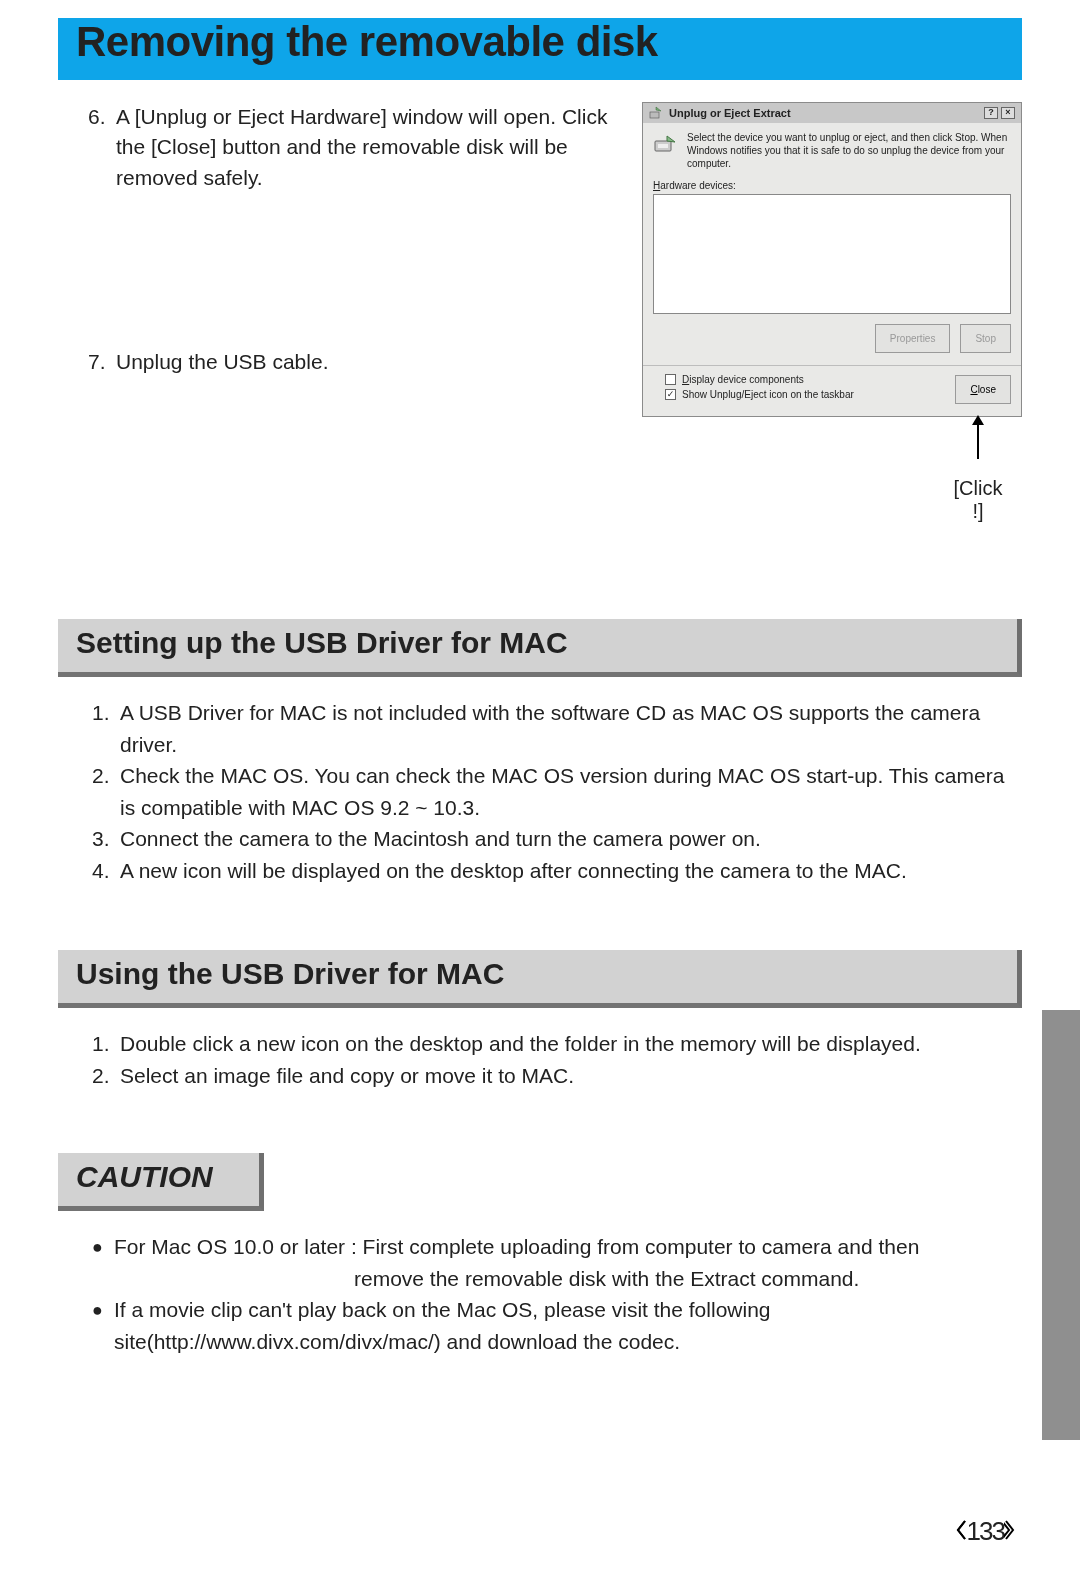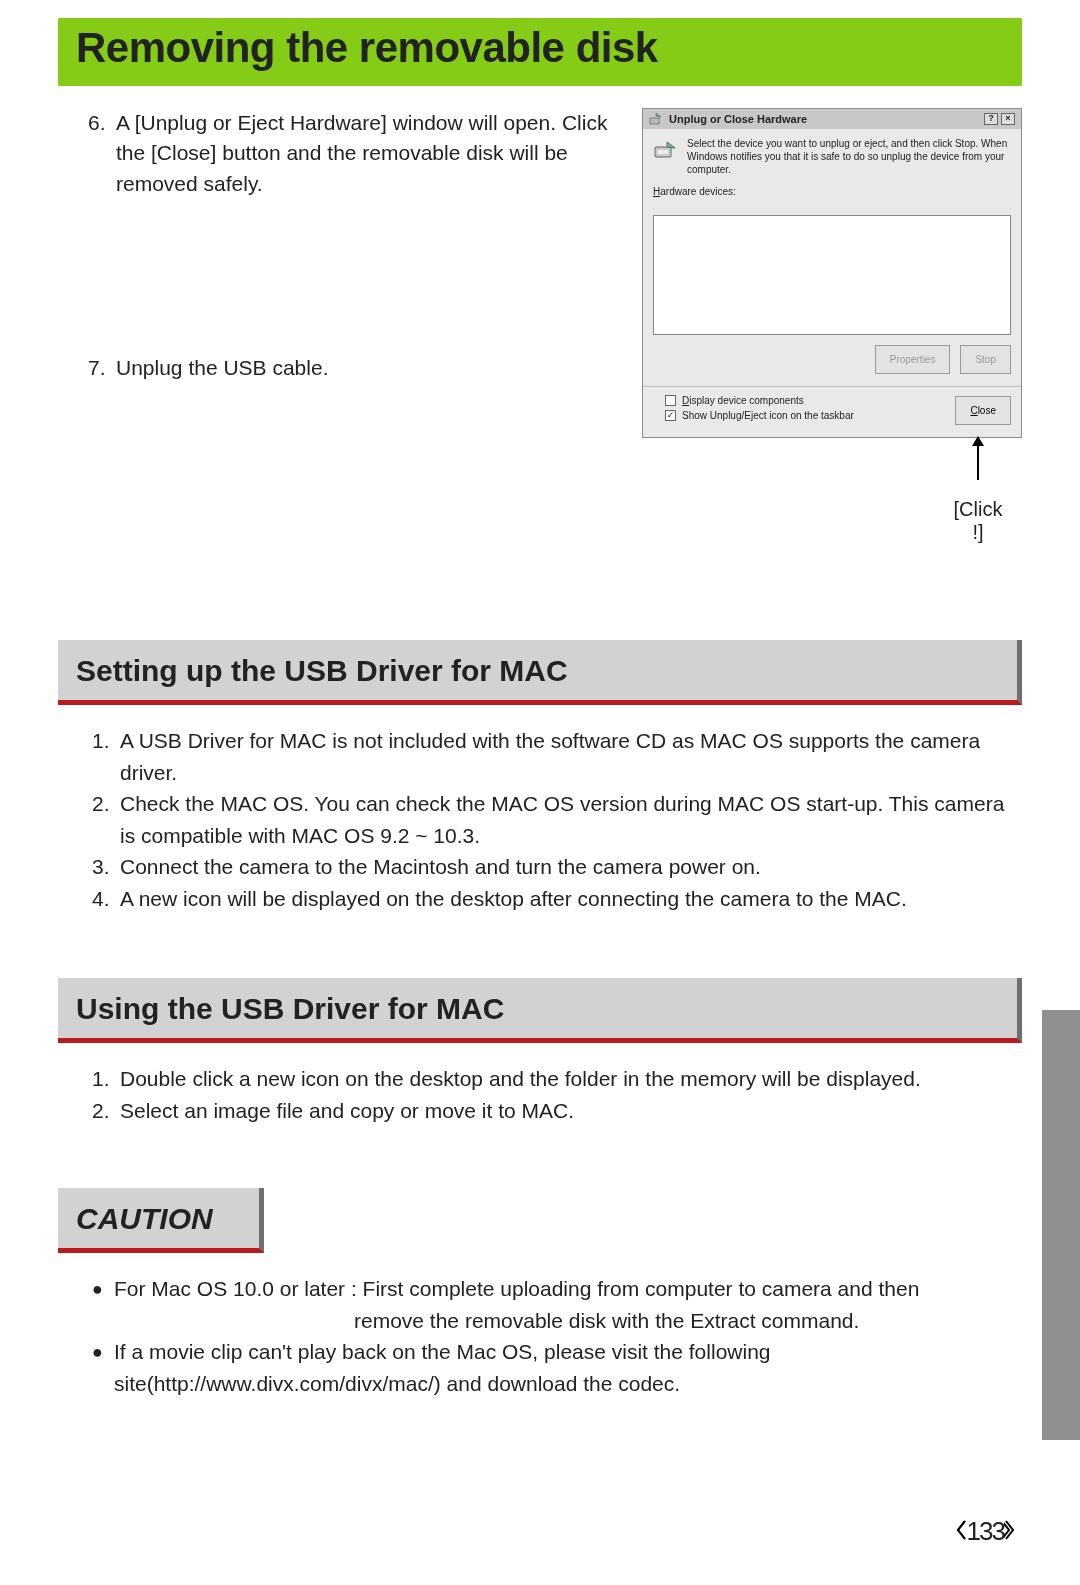--- a/index.html
+++ b/index.html
@@ -8,22 +8,22 @@
     height: 1585px;
     background: #fff;
     font-family: Arial, Helvetica, sans-serif;
     color: #222;
     position: relative;
   }
   .page {
     padding: 18px 58px 0 58px;
   }
   .title-bar {
-    background: #84cc16;
-    padding: 6px 18px 14px 18px;
+    background: #0ea5e9;
+    padding: 0 18px 14px 18px;
     font-size: 42px;
     font-weight: bold;
     letter-spacing: -0.5px;
     margin-bottom: 22px;
   }
   .first-block {
     display: flex;
     gap: 22px;
     margin: 0 0 10px 30px;
   }
@@ -52,43 +52,43 @@
     padding: 3px 6px;
     font-size: 11px;
     font-weight: bold;
   }
   .dlg-titlebar .t-left { display: flex; align-items: center; gap: 6px; }
   .dlg-titlebar .t-icons { display: flex; gap: 3px; }
   .t-btn { width: 14px; height: 12px; border: 1px solid #666; background: #ddd; font-size: 9px; line-height: 9px; text-align: center; }
   .dlg-body { padding: 8px 10px 12px 10px; }
   .dlg-instruct { display: flex; gap: 8px; font-size: 10px; line-height: 1.3; margin-bottom: 10px; }
   .dlg-instruct .icon { width: 26px; height: 26px; flex: 0 0 26px; }
-  .dlg-label { font-size: 10px; margin-bottom: 18px; }
+  .dlg-label { font-size: 10px; margin-bottom: 3px; }
   .dlg-label u { text-decoration: underline; }
   .dlg-list {
     background: #fff; border: 1px solid #888; height: 120px; width: 100%;
   }
   .dlg-row-btns { display: flex; justify-content: flex-end; gap: 10px; margin-top: 10px; }
   .winbtn {
     font-size: 10px; padding: 8px 14px; background: #e3e3e1; border: 1px solid #9a9a9a;
   }
   .winbtn.disabled { color: #999; }
   .dlg-sep { border-top: 1px solid #bdbdbd; margin: 12px -10px 8px -10px; }
   .dlg-checks { font-size: 10px; }
   .dlg-check-row { display: flex; align-items: center; gap: 6px; margin-bottom: 4px; padding-left: 12px; }
   .chk { width: 11px; height: 11px; border: 1px solid #666; background: #fff; font-size: 9px; line-height: 9px; text-align: center; }
   .dlg-bottom { display: flex; justify-content: space-between; align-items: flex-end; }
   .click-annot { text-align: center; font-size: 20px; margin-top: 18px; }
 
   .section-block { margin-top: 96px; }
   .section-header {
     background: #d2d2d2;
     border-right: 5px solid #6f6f6f;
-    border-bottom: 5px solid #b91c1c;
-    padding: 14px 18px 12px 18px;
+    border-bottom: 5px solid #737373;
+    padding: 7px 18px 12px 18px;
     font-size: 30px;
     font-weight: bold;
     margin-bottom: 20px;
   }
   .section-header.small { width: 206px; font-style: italic; }
   .section-list {
     margin: 0 0 0 34px;
     font-size: 21px;
     line-height: 1.5;
   }
@@ -153,21 +153,21 @@
     </div>
 
     <div class="dlg-wrap">
       <div class="dlg">
         <div class="dlg-titlebar">
           <div class="t-left">
             <svg width="14" height="14" viewBox="0 0 14 14">
               <rect x="1" y="6" width="9" height="6" fill="#bbb" stroke="#555" stroke-width="0.6"></rect>
               <path d="M7 1 L12 5 L7 4 Z" fill="#7a7" stroke="#363" stroke-width="0.5"></path>
             </svg>
-            <span>Unplug or Close Hardware</span>
+            <span>Unplug or Eject Extract</span>
           </div>
           <div class="t-icons">
             <div class="t-btn">?</div>
             <div class="t-btn">×</div>
           </div>
         </div>
         <div class="dlg-body">
           <div class="dlg-instruct">
             <svg class="icon" viewBox="0 0 26 26">
               <rect x="2" y="10" width="16" height="10" rx="1" fill="#ccc" stroke="#666"></rect>

